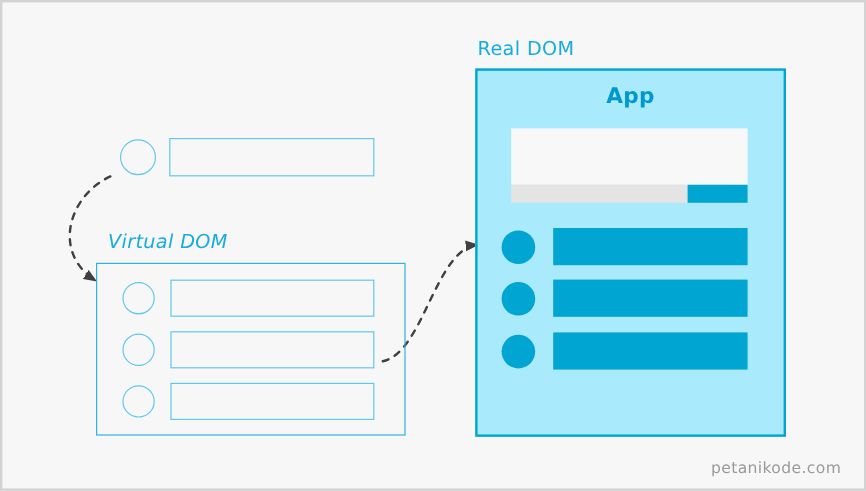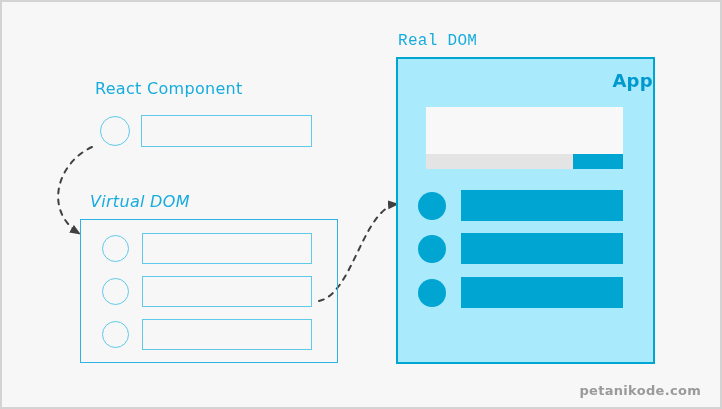--- a/index.html
+++ b/index.html
@@ -14,21 +14,21 @@
     position:relative;width:722px;height:409px;overflow:hidden;
     background:var(--page-bg);border:2px solid var(--frame-border);
   }
   .arrows-layer{position:absolute;left:0;top:0;width:718px;height:405px;pointer-events:none;}
   .diagram-label{
     position:absolute;color:var(--label);font-size:16px;letter-spacing:.3px;
     white-space:nowrap;line-height:1.15;
   }
   .react-label{left:93px;top:78px;}
   .vdom-label{left:88px;top:191px;font-style:italic;}
-  .realdom-label{left:396px;top:30px;font-family:Liberation Mono, monospace;}
+  .realdom-label{left:396px;top:30px;}
 
   
   .react-circle{
     position:absolute;left:98px;top:114px;width:30px;height:30px;
     border:1px solid var(--outline);border-radius:50%;
   }
   .react-bar{
     position:absolute;left:139px;top:113px;width:171px;height:32px;
     border:1px solid var(--outline);
   }
@@ -48,58 +48,57 @@
     width:170px;height:31px;margin-left:13px;flex:none;
     border:1px solid var(--outline);
   }
 
   
   .realdom-box{
     position:absolute;left:394px;top:55px;width:259px;height:307px;
     background:var(--panel-bg);border:2px solid var(--accent);
   }
   .app-title{
-    position:absolute;left:0;top:11px;width:100%;text-align:right;
+    position:absolute;left:0;top:11px;width:100%;text-align:center;
     color:var(--app-title);font-size:18px;font-weight:bold;letter-spacing:.3px;
   }
   .card{position:absolute;left:28px;top:48px;width:197px;height:62px;}
   .card-body{width:100%;height:47px;background:var(--card-bg);}
   .card-bar{position:relative;width:100%;height:15px;background:var(--card-bar);}
   .card-bar-fill{position:absolute;right:0;top:0;width:50px;height:15px;background:var(--accent);}
   .rrow{position:absolute;left:0;width:100%;height:31px;display:flex;align-items:center;}
   .rrow.r0{top:131px;} .rrow.r1{top:174px;} .rrow.r2{top:218px;}
   .rrow .node-circle{
     width:28px;height:28px;margin-left:20px;flex:none;
     background:var(--accent);border-radius:50%;
   }
   .rrow .node-bar{
     width:162px;height:31px;margin-left:15px;flex:none;background:var(--accent);
   }
 
   .watermark{
     position:absolute;right:19px;top:381px;color:var(--watermark);
-    font-size:13px;letter-spacing:.3px;font-weight:bold;
+    font-size:13px;letter-spacing:.3px;
   }
 </style>
 </head>
 <body>
 
 <div class="frame">
 
   <svg class="arrows-layer" viewBox="0 0 718 405" xmlns="http://www.w3.org/2000/svg">
     <defs>
       <marker id="ah" markerWidth="13" markerHeight="11" refX="10" refY="4.5" orient="auto" markerUnits="userSpaceOnUse">
         <path d="M0,0 L11,4.5 L0,9 z" fill="#404040"></path>
       </marker>
     </defs>
     <path d="M 90 145 C 55 161, 41 209, 78 232" fill="none" stroke="#404040" stroke-width="2" stroke-dasharray="5 6" stroke-linecap="round" marker-end="url(#ah)"></path>
     <path d="M 317 299 C 351 292, 361 205, 396 202" fill="none" stroke="#404040" stroke-width="2" stroke-dasharray="5 6" stroke-linecap="round" marker-end="url(#ah)"></path>
   </svg>
 
-  <div class="diagram-label react-label">React Component</div>
   <div class="react-circle"></div>
   <div class="react-bar"></div>
 
   <div class="diagram-label vdom-label">Virtual DOM</div>
   <div class="vdom-box">
     <div class="vrow r0">
       <span class="node-circle"></span>
       <span class="node-bar"></span>
     </div>
     <div class="vrow r1">

